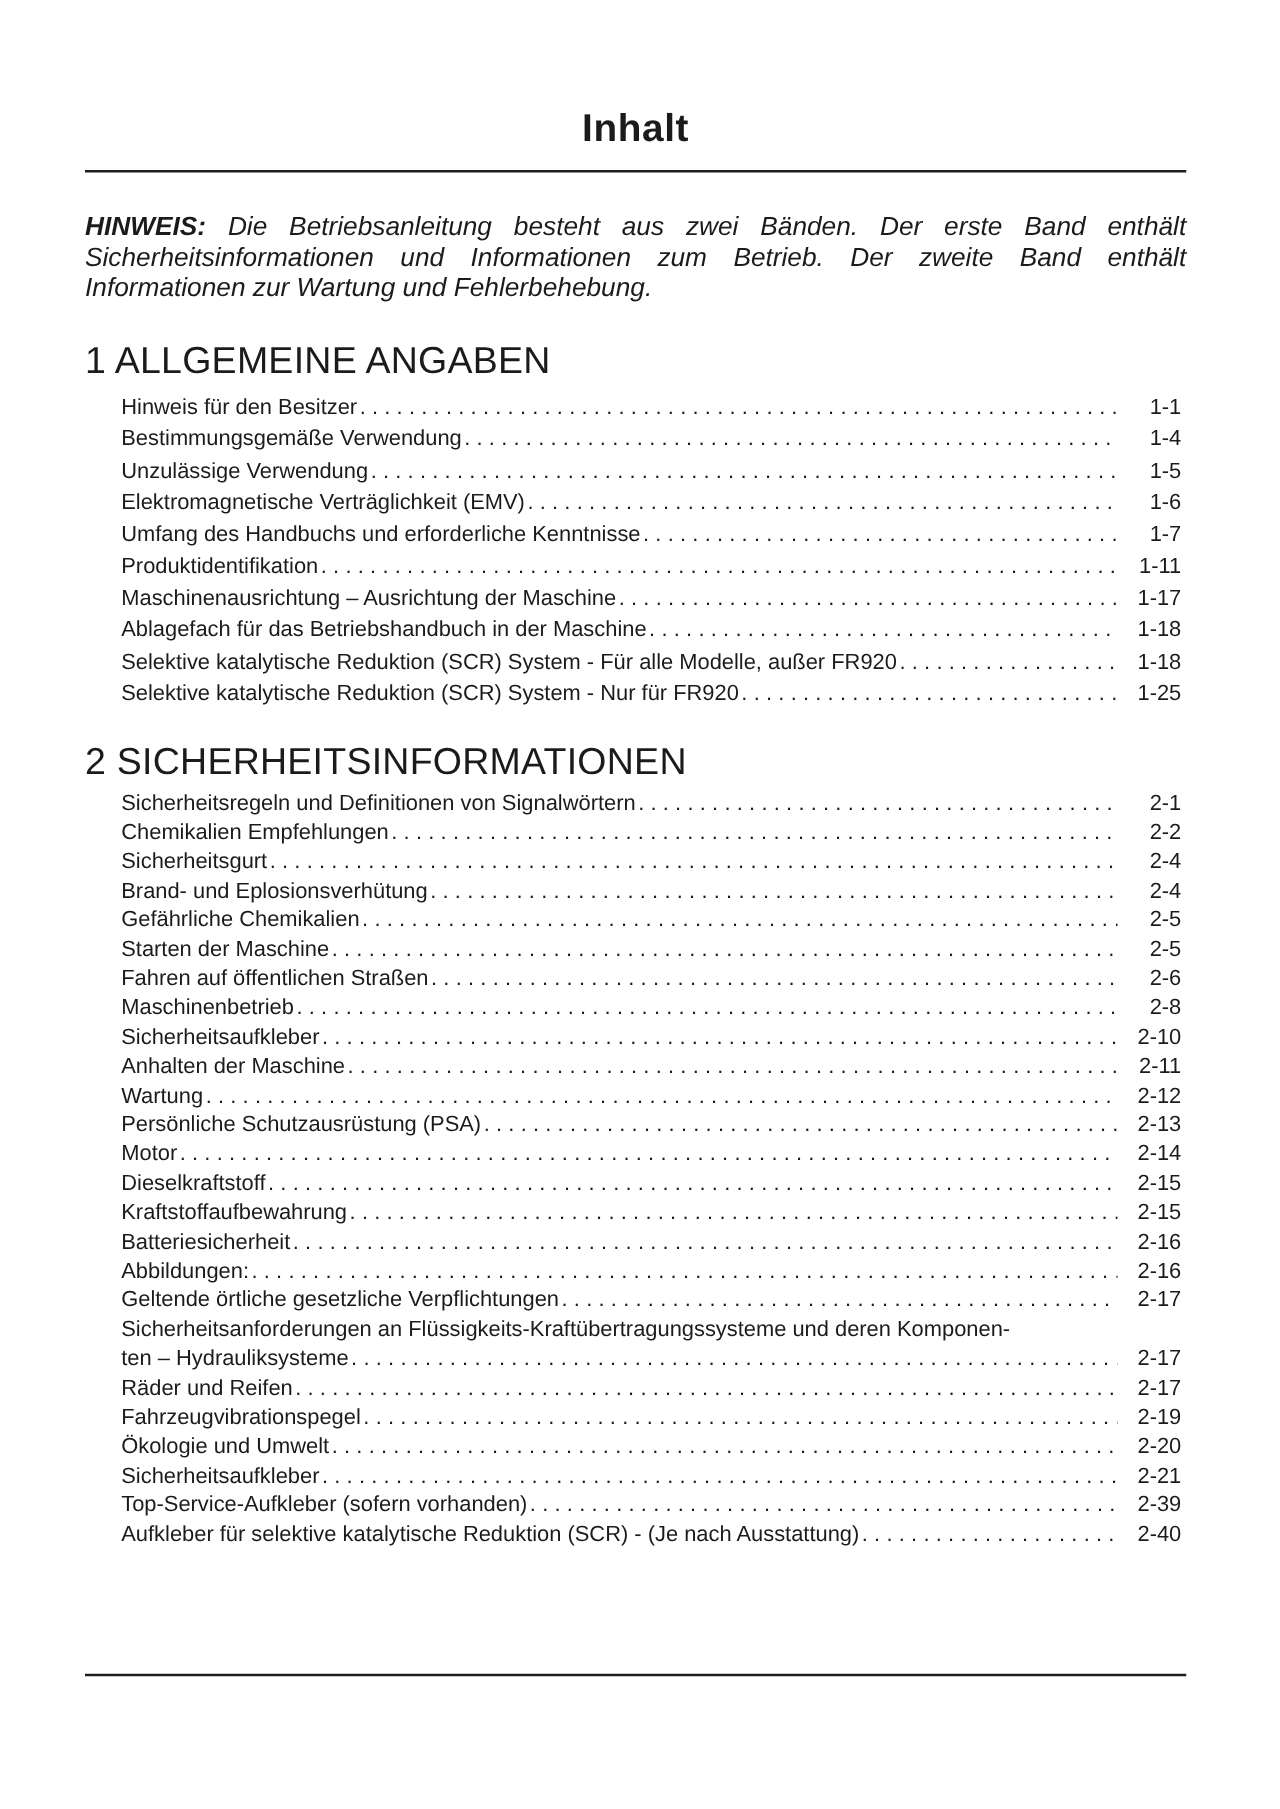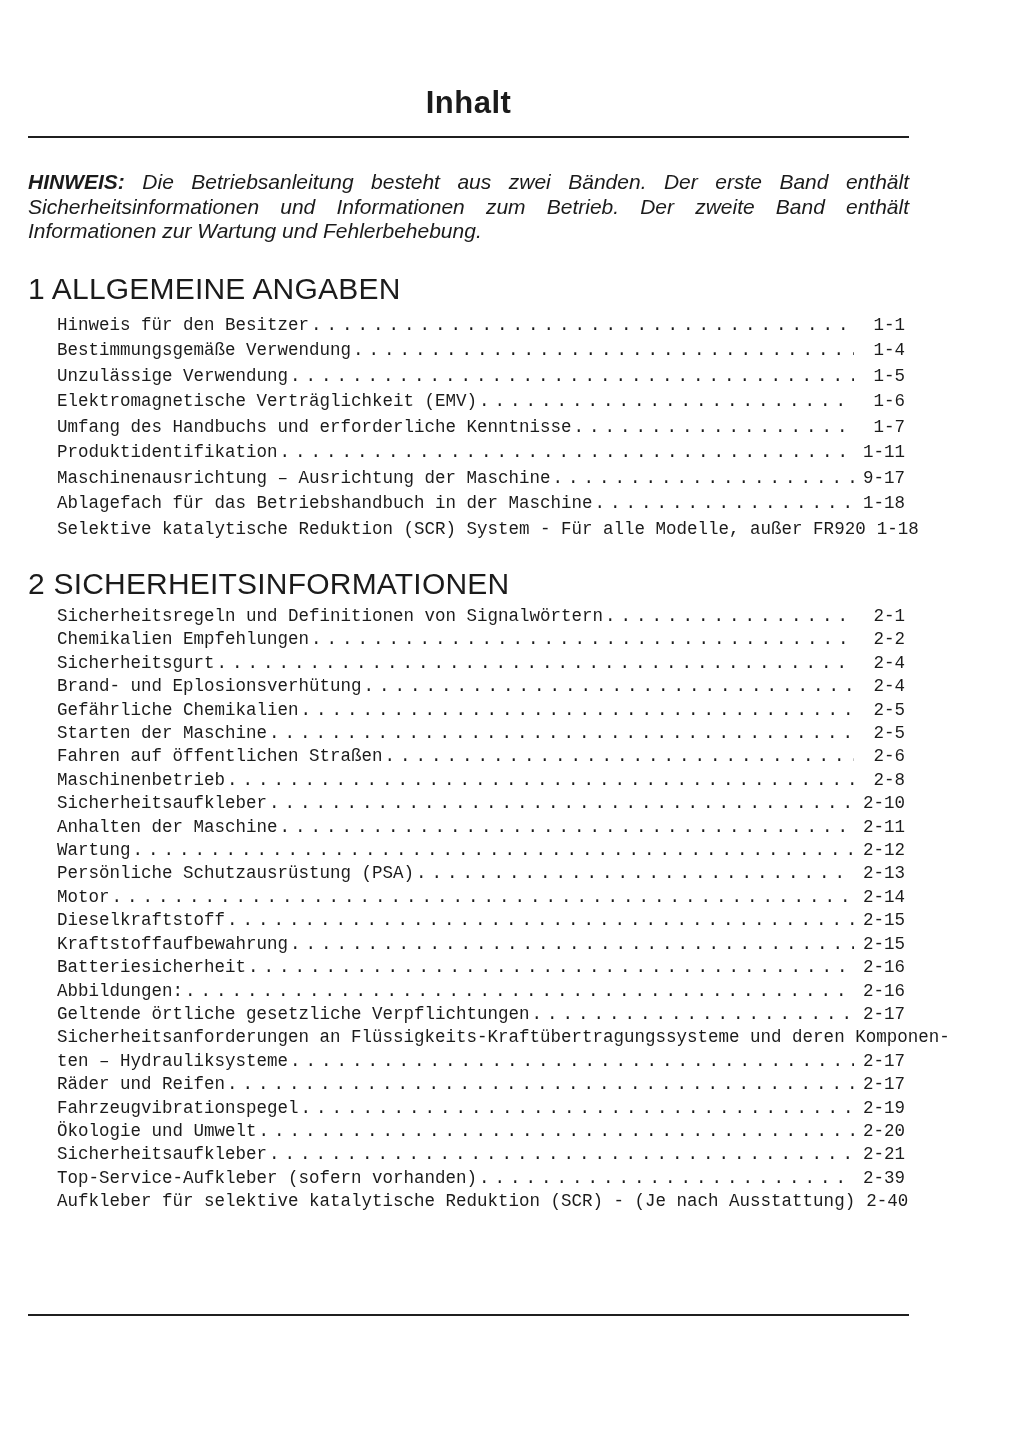--- a/index.html
+++ b/index.html
@@ -11,21 +11,21 @@
     position: relative;
     width: 1024px;
     height: 1447px;
     margin: 0 auto;
     background: var(--paper, #ffffff);
     color: var(--ink, #1b1b1b);
     font-family: "Liberation Sans", "DejaVu Sans", sans-serif;
     overflow: hidden;
   }
   .content {
-    margin-left: 28px;
+    margin-left: 68px;
     width: 881px;
     padding-top: 86px;
   }
   h1.doc-title {
     margin: 0;
     font-size: 31px;
     line-height: 34px;
     font-weight: bold;
     text-align: center;
     letter-spacing: 0.5px;
@@ -58,21 +58,20 @@
   .entries { margin-top: 9px; }
   .toc-section:nth-of-type(2) .entries { margin-top: 6px; }
   .toc-row {
     display: flex;
     align-items: flex-start;
     padding-left: 29px;
     padding-right: 4px;
     font-size: 17.5px;
     line-height: 25.5px;
     white-space: nowrap;
-    font-family: Liberation Mono, monospace;
   }
   .toc-section:nth-of-type(2) .toc-row { line-height: 23.4px; }
   .entry-label { flex: 0 0 auto; }
   .leader {
     flex: 1 1 auto;
     overflow: hidden;
     white-space: nowrap;
     margin-left: 2px;
     margin-right: 9px;
   }
@@ -131,35 +130,40 @@
 
   <div class="toc-row">
     <span class="entry-label">Produktidentifikation</span>
     <span class="leader"></span>
     <span class="entry-page">1-11</span>
   </div>
 
   <div class="toc-row">
     <span class="entry-label">Maschinenausrichtung – Ausrichtung der Maschine</span>
     <span class="leader"></span>
-    <span class="entry-page">9-17</span>
+    <span class="entry-page">1-17</span>
   </div>
 
   <div class="toc-row">
     <span class="entry-label">Ablagefach für das Betriebshandbuch in der Maschine</span>
     <span class="leader"></span>
     <span class="entry-page">1-18</span>
   </div>
 
   <div class="toc-row">
     <span class="entry-label">Selektive katalytische Reduktion (SCR) System - Für alle Modelle, außer FR920</span>
     <span class="leader"></span>
     <span class="entry-page">1-18</span>
   </div>
 
+  <div class="toc-row">
+    <span class="entry-label">Selektive katalytische Reduktion (SCR) System - Nur für FR920</span>
+    <span class="leader"></span>
+    <span class="entry-page">1-25</span>
+  </div>
 </div>
   </section>
 
   <section class="toc-section">
     <h2 class="section-heading"><span class="sec-num">2</span> <span class="sec-title">SICHERHEITSINFORMATIONEN</span></h2>
     <div class="entries">
   <div class="toc-row">
     <span class="entry-label">Sicherheitsregeln und Definitionen von Signalwörtern</span>
     <span class="leader"></span>
     <span class="entry-page">2-1</span>

